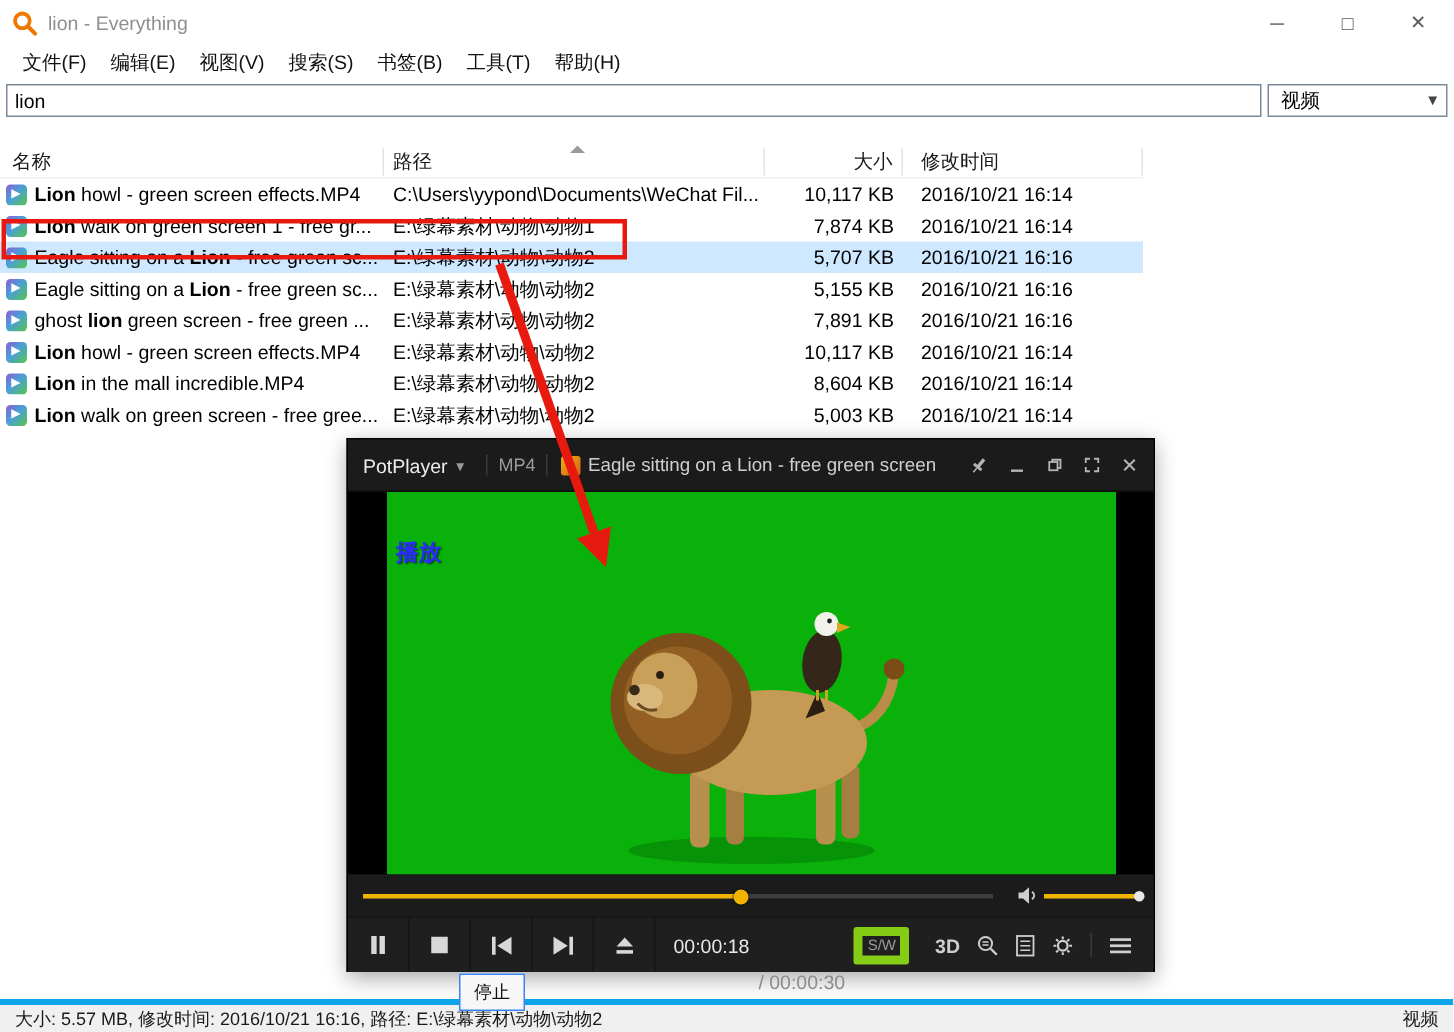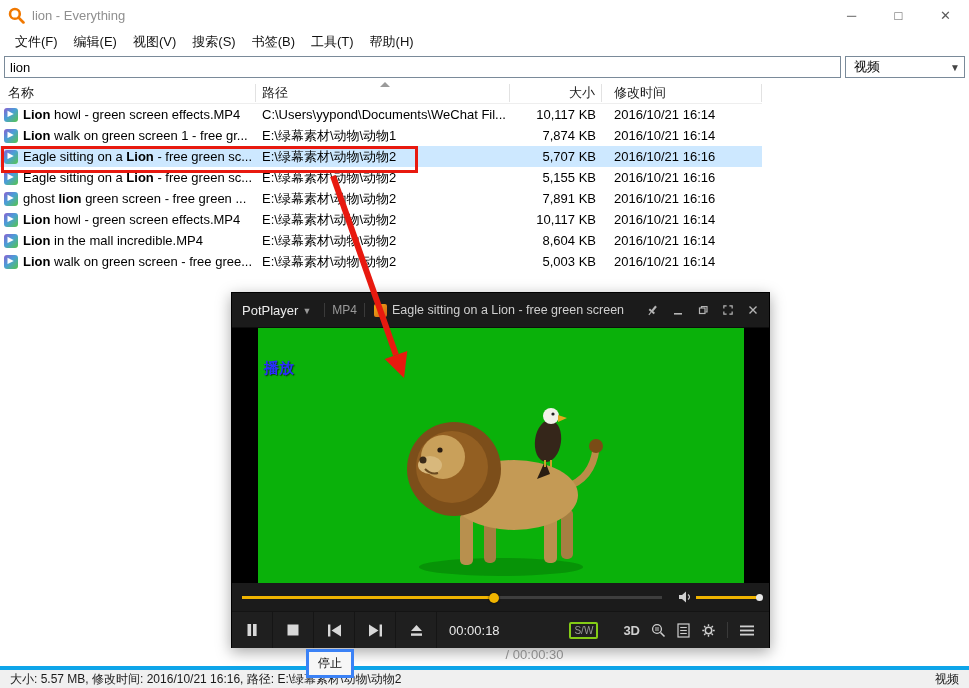--- a/index.html
+++ b/index.html
@@ -18,21 +18,21 @@
   .menubar .mi { font-size:13px; color:#111; padding:3px 7px; }
   .searchrow { display:flex; align-items:center; padding:2px 4px 3px 4px; gap:4px; }
   .searchrow input { flex:1; height:22px; border:1px solid #7a8a99; font-size:13px; padding:0 5px;
                      font-family:inherit; color:#000; outline:none; }
   .filter { width:120px; height:22px; border:1px solid #7a8a99; background:#fff; display:flex;
             align-items:center; justify-content:space-between; padding:0 4px 0 8px; font-size:13px; }
   .filter .arr { color:#444; font-size:10px; }
 
   
   .listhead { position:relative; width:762px; height:22px; display:flex; align-items:center;
-              border-bottom:1px solid #eee; font-size:13px; color:#1a1a1a; margin-top:1px; }
+              border-bottom:1px solid #eee; font-size:13px; color:#1a1a1a; margin-top:16px; }
   .hc { height:18px; display:flex; align-items:center; border-right:1px solid #e2e2e2; padding:0 6px; }
   .hc.hname { width:256px; padding-left:8px; }
   .hc.hpath { width:254px; }
   .hc.hsize { width:92px; justify-content:flex-end; }
   .hc.hdate { width:160px; padding-left:12px; }
   .sortcaret { position:absolute; left:380px; top:0; width:0; height:0;
                border-left:5px solid transparent; border-right:5px solid transparent;
                border-bottom:5px solid #9a9a9a; }
   .listbody { width:762px; position:relative; z-index:1; }
   .lrow { display:flex; align-items:center; height:21px; font-size:13px; color:#000; }
@@ -86,27 +86,27 @@
   .vol-handle { position:absolute; right:-3px; top:-2px; width:7px; height:7px; border-radius:50%;
                 background:#e8e8e8; }
 
   .pcontrols { display:flex; align-items:stretch; height:37px; background:#1f1f1f;
                border-top:1px solid #141414; }
   .pbtn { width:41px; display:flex; align-items:center; justify-content:center;
           border-right:1px solid #151515; }
   .ptime { display:flex; align-items:center; gap:6px; padding:0 12px; font-size:13px; }
   .t-cur { color:#e8e8e8; }
   .t-tot { color:#8a8a8a;margin-top:48px; }
-  .sw { border:2px solid #84cc16; color:#9a9a9a; font-size:10px; padding:1px 3px; border-radius:2px; }
+  .sw { border:6px solid #84cc16; color:#9a9a9a; font-size:10px; padding:1px 3px; border-radius:2px; }
   .pright { margin-left:auto; display:flex; align-items:center; gap:11px; padding-right:14px; }
   .td-label { color:#cfcfcf; font-size:13px; font-weight:bold; }
   .pr-sep { width:1px; height:16px; background:#3a3a3a; }
 
   
-  .tooltip { position:absolute; left:306px; top:649px; background:#f7f7f7; border:3px solid #3b82f6;
+  .tooltip { position:absolute; left:306px; top:649px; background:#f7f7f7; border:1px solid #3b82f6;
              color:#111; font-size:12px; padding:3px 9px; z-index:60; }
 
   
   .anno-rect { position:absolute; left:1px; top:146px; width:417px; height:27px;
                border:3px solid #e8190f; z-index:20; }
   .anno-arrow { position:absolute; left:0; top:0; width:969px; height:688px; z-index:45;
                 pointer-events:none; }
 </style>
 </head>
 <body>

